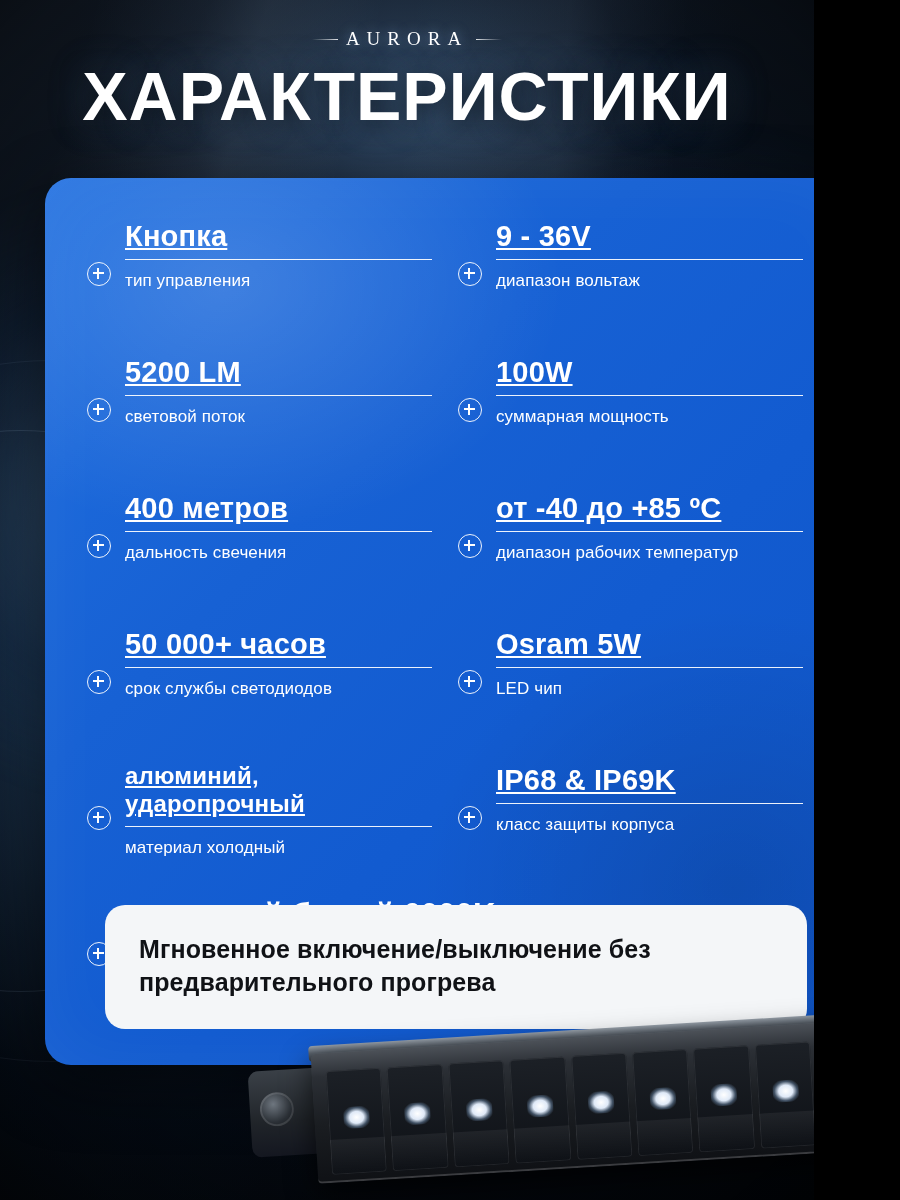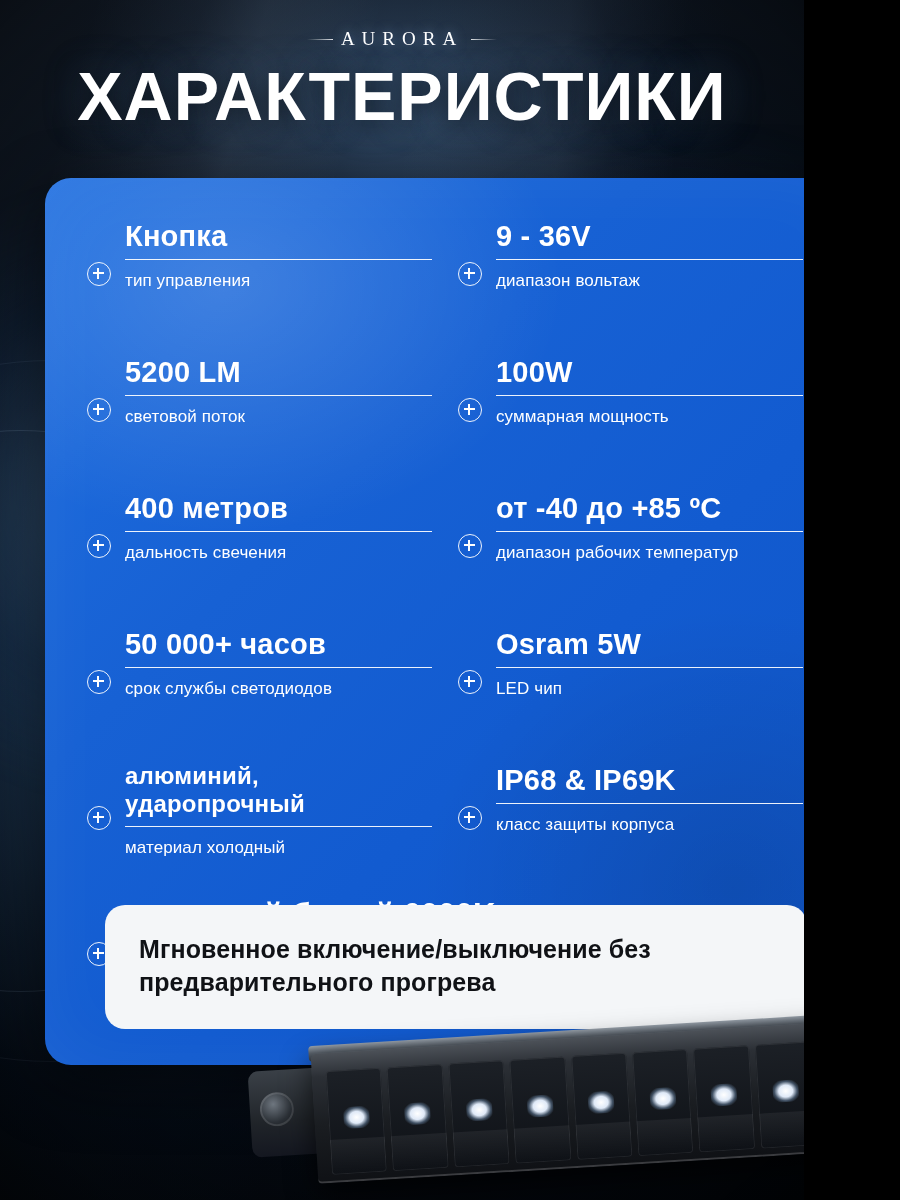--- a/index.html
+++ b/index.html
@@ -7,20 +7,21 @@
     padding: 0;
     background: #000;
   }
   #page {
     position: relative;
     width: 804px;
     height: 1200px;
     overflow: hidden;
     font-family: "Liberation Sans", sans-serif;
     background: #1d4ed8;
+    padding-left: 10px;
   }
 
   
   .bg-base {
     position: absolute;
     inset: 0;
     background:
       radial-gradient(ellipse 60% 40% at 50% 8%, rgba(90,130,175,0.55) 0%, rgba(20,40,70,0.25) 45%, rgba(0,0,0,0) 70%),
       radial-gradient(ellipse 70% 55% at 18% 62%, rgba(60,110,160,0.55) 0%, rgba(10,30,60,0.2) 55%, rgba(0,0,0,0) 78%),
       radial-gradient(ellipse 70% 55% at 88% 55%, rgba(70,120,170,0.5) 0%, rgba(10,30,60,0.2) 55%, rgba(0,0,0,0) 78%),
@@ -199,21 +200,21 @@
     font-size: 31px;
   }
   .spec-label {
     color: #ffffff;
     font-size: 17px;
     font-weight: 400;
     margin-top: 11px;
     letter-spacing: 0.1px;
   }
   
-  .spec-item .spec-value { align-items: flex-end; }
+  .spec-item .spec-value { align-items: flex-end; text-decoration: underline; }
 
   
   .note-box {
     position: absolute;
     left: 48px;
     right: 48px;
     bottom: 36px;
     background: #f4f6f8;
     border-radius: 20px;
     padding: 28px 34px 30px 34px;

